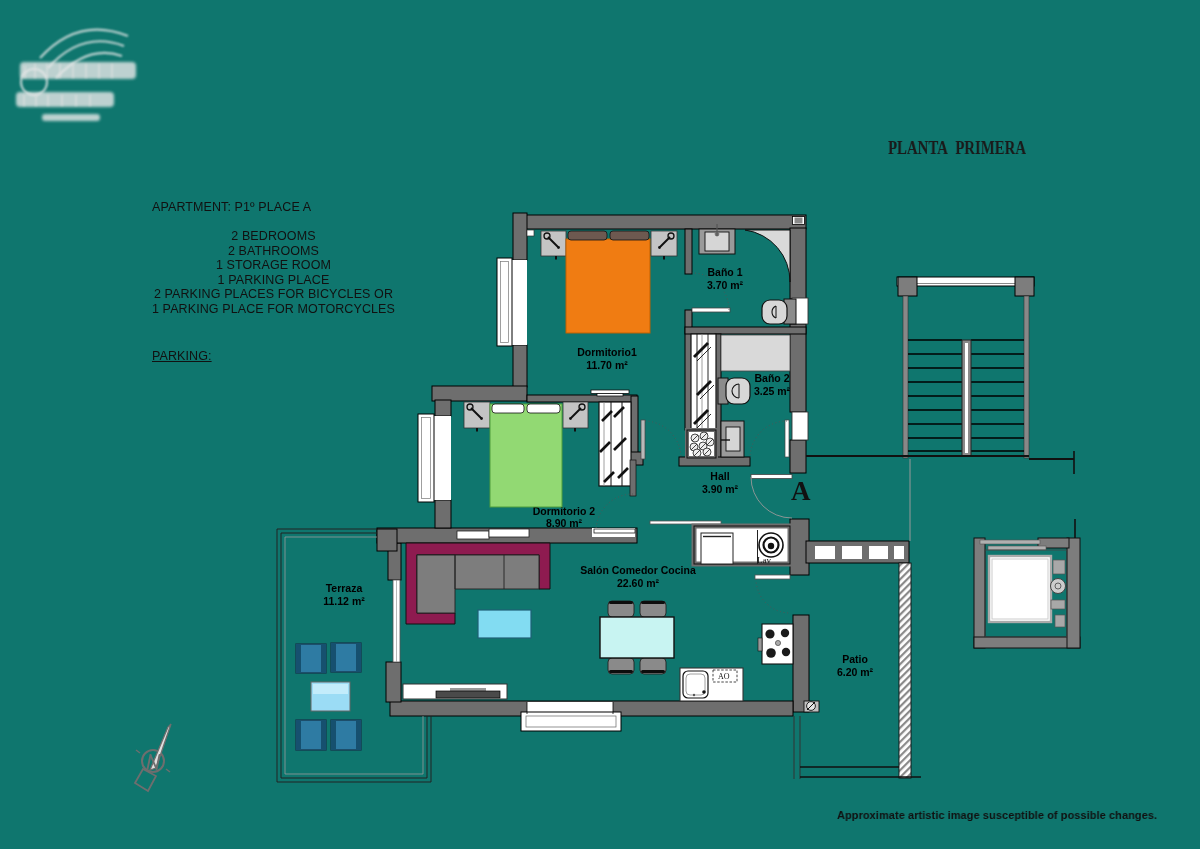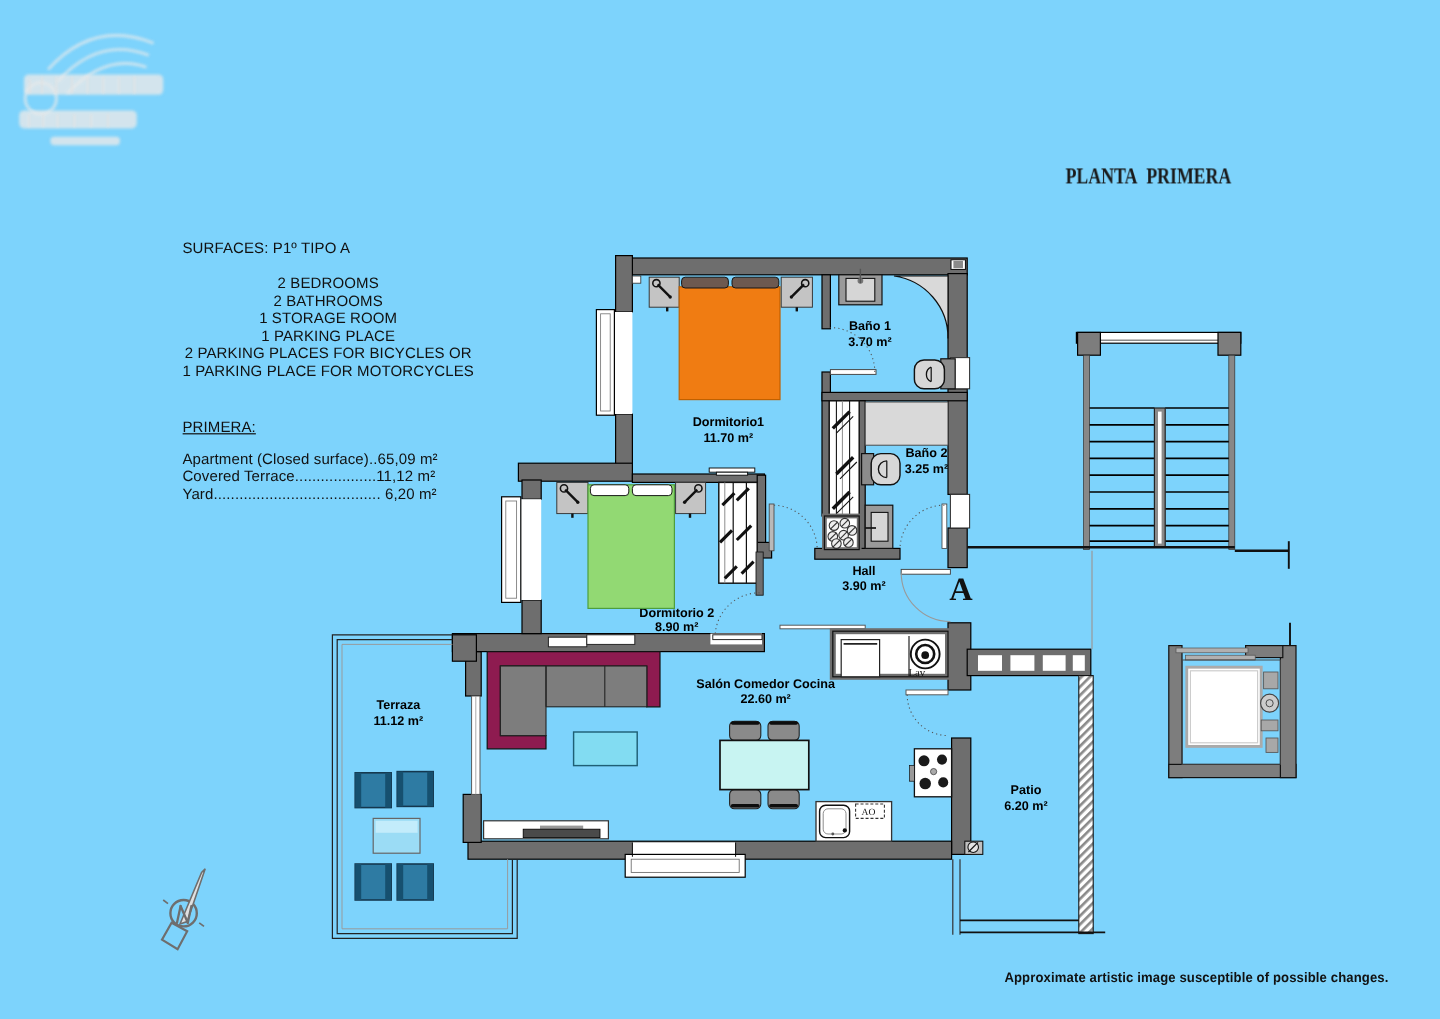--- a/index.html
+++ b/index.html
@@ -1,17 +1,17 @@
 <!DOCTYPE html>
 <html><head>
 <meta charset="utf-8">
 <style>
 html,body{margin:0;padding:0;background:#fff;}
 *{-webkit-font-smoothing:antialiased;}
-#page{position:relative;width:1200px;height:849px;background:#7dd3fc;overflow:hidden;
+#page{position:relative;width:1200px;height:849px;background:#0f766e;overflow:hidden;
  font-family:"Liberation Sans",sans-serif;}
 .abs{position:absolute;will-change:transform;}
 .info{font-size:12.5px;color:#111;letter-spacing:0.1px;}
 .serif{font-family:"Liberation Serif",serif;}
 #planta{font-family:"Liberation Serif",serif;font-weight:bold;font-size:19px;letter-spacing:0px;color:#1a1a1a;transform:scaleX(0.78);transform-origin:left top;}
 #note{font-weight:bold;font-size:11.5px;letter-spacing:0.1px;color:#111;transform:scaleX(0.95);transform-origin:left top;}
 .rl{font-family:Liberation Sans, sans-serif;font-weight:bold;font-size:10.5px;color:#000;text-align:center;line-height:12.5px;-webkit-font-smoothing:antialiased;will-change:transform;}
 </style>
 </head>
 <body>
@@ -42,45 +42,40 @@
         <line x1="36" y1="95" x2="36" y2="106"></line>
 <line x1="48" y1="95" x2="48" y2="106"></line>
         <line x1="62" y1="95" x2="62" y2="106"></line>
 <line x1="76" y1="95" x2="76" y2="106"></line>
         <line x1="90" y1="95" x2="90" y2="106"></line>
 </g>
 </svg>
 
 <div id="planta" class="abs" style="left:888px;top:137px;">PLANTA&nbsp; PRIMERA</div>
 
-<div class="abs info" style="left:152px;top:200px;">SURFACES: P1º TIPO A</div>
+<div class="abs info" style="left:152px;top:200px;">APARTMENT: P1º PLACE A</div>
 <div class="abs info" style="left:152px;top:229px;line-height:14.5px;text-align:center;">
 2 BEDROOMS<br>
 2 BATHROOMS<br>
 1 STORAGE ROOM<br>
 1 PARKING PLACE<br>
 2 PARKING PLACES FOR BICYCLES OR<br>
 1 PARKING PLACE FOR MOTORCYCLES
 </div>
-<div class="abs info" style="left:152px;top:349px;text-decoration:underline;">PRIMERA:</div>
-<div class="abs info" style="left:152px;top:376px;line-height:14.4px;">
-Apartment (Closed surface)..65,09 m²<br>
-Covered Terrace...................11,12 m²<br>
-Yard.......................................  6,20 m²
-</div>
+<div class="abs info" style="left:152px;top:349px;text-decoration:underline;">PARKING:</div>
 
 <div id="note" class="abs" style="left:837px;top:809px;white-space:nowrap;">Approximate artistic image susceptible of possible changes.</div>
 
 <div class="rl abs" style="left:557px;top:346px;width:100px;text-align:center;">Dormitorio1<br>11.70 m²</div>
 <div class="rl abs" style="left:514px;top:505px;width:100px;line-height:12px;text-align:center;">Dormitorio 2<br>8.90 m²</div>
 <div class="rl abs" style="left:675px;top:266px;width:100px;">Baño 1<br>3.70 m²</div>
 <div class="rl abs" style="left:722px;top:372px;width:100px;">Baño 2<br>3.25 m²</div>
 <div class="rl abs" style="left:670px;top:470px;width:100px;">Hall<br>3.90 m²</div>
 <div class="rl abs" style="left:552px;top:564px;width:140px;line-height:12.5px;padding-left:16px;">Salón Comedor Cocina<br>22.60 m²</div>
-<div class="rl abs" style="left:282px;top:582px;width:100px;">Terraza<br>11.12 m²</div>
+<div class="rl abs" style="left:294px;top:582px;width:100px;">Terraza<br>11.12 m²</div>
 <div class="rl abs" style="left:805px;top:653px;width:100px;text-align:center;">Patio<br>6.20 m²</div>
 <div class="abs serif" style="left:791px;top:476px;font-size:27px;font-weight:bold;color:#111;">A</div>
 
 <svg id="plan" class="abs" style="left:0;top:0" width="1200" height="849" viewBox="0 0 1200 849">
 <defs>
 <pattern id="hatch" width="5" height="5" patternUnits="userSpaceOnUse" patternTransform="rotate(45)">
 <rect width="5" height="5" fill="#ffffff"></rect>
 <rect width="2.2" height="5" fill="#8a8a8a"></rect>
 </pattern>
 </defs>

